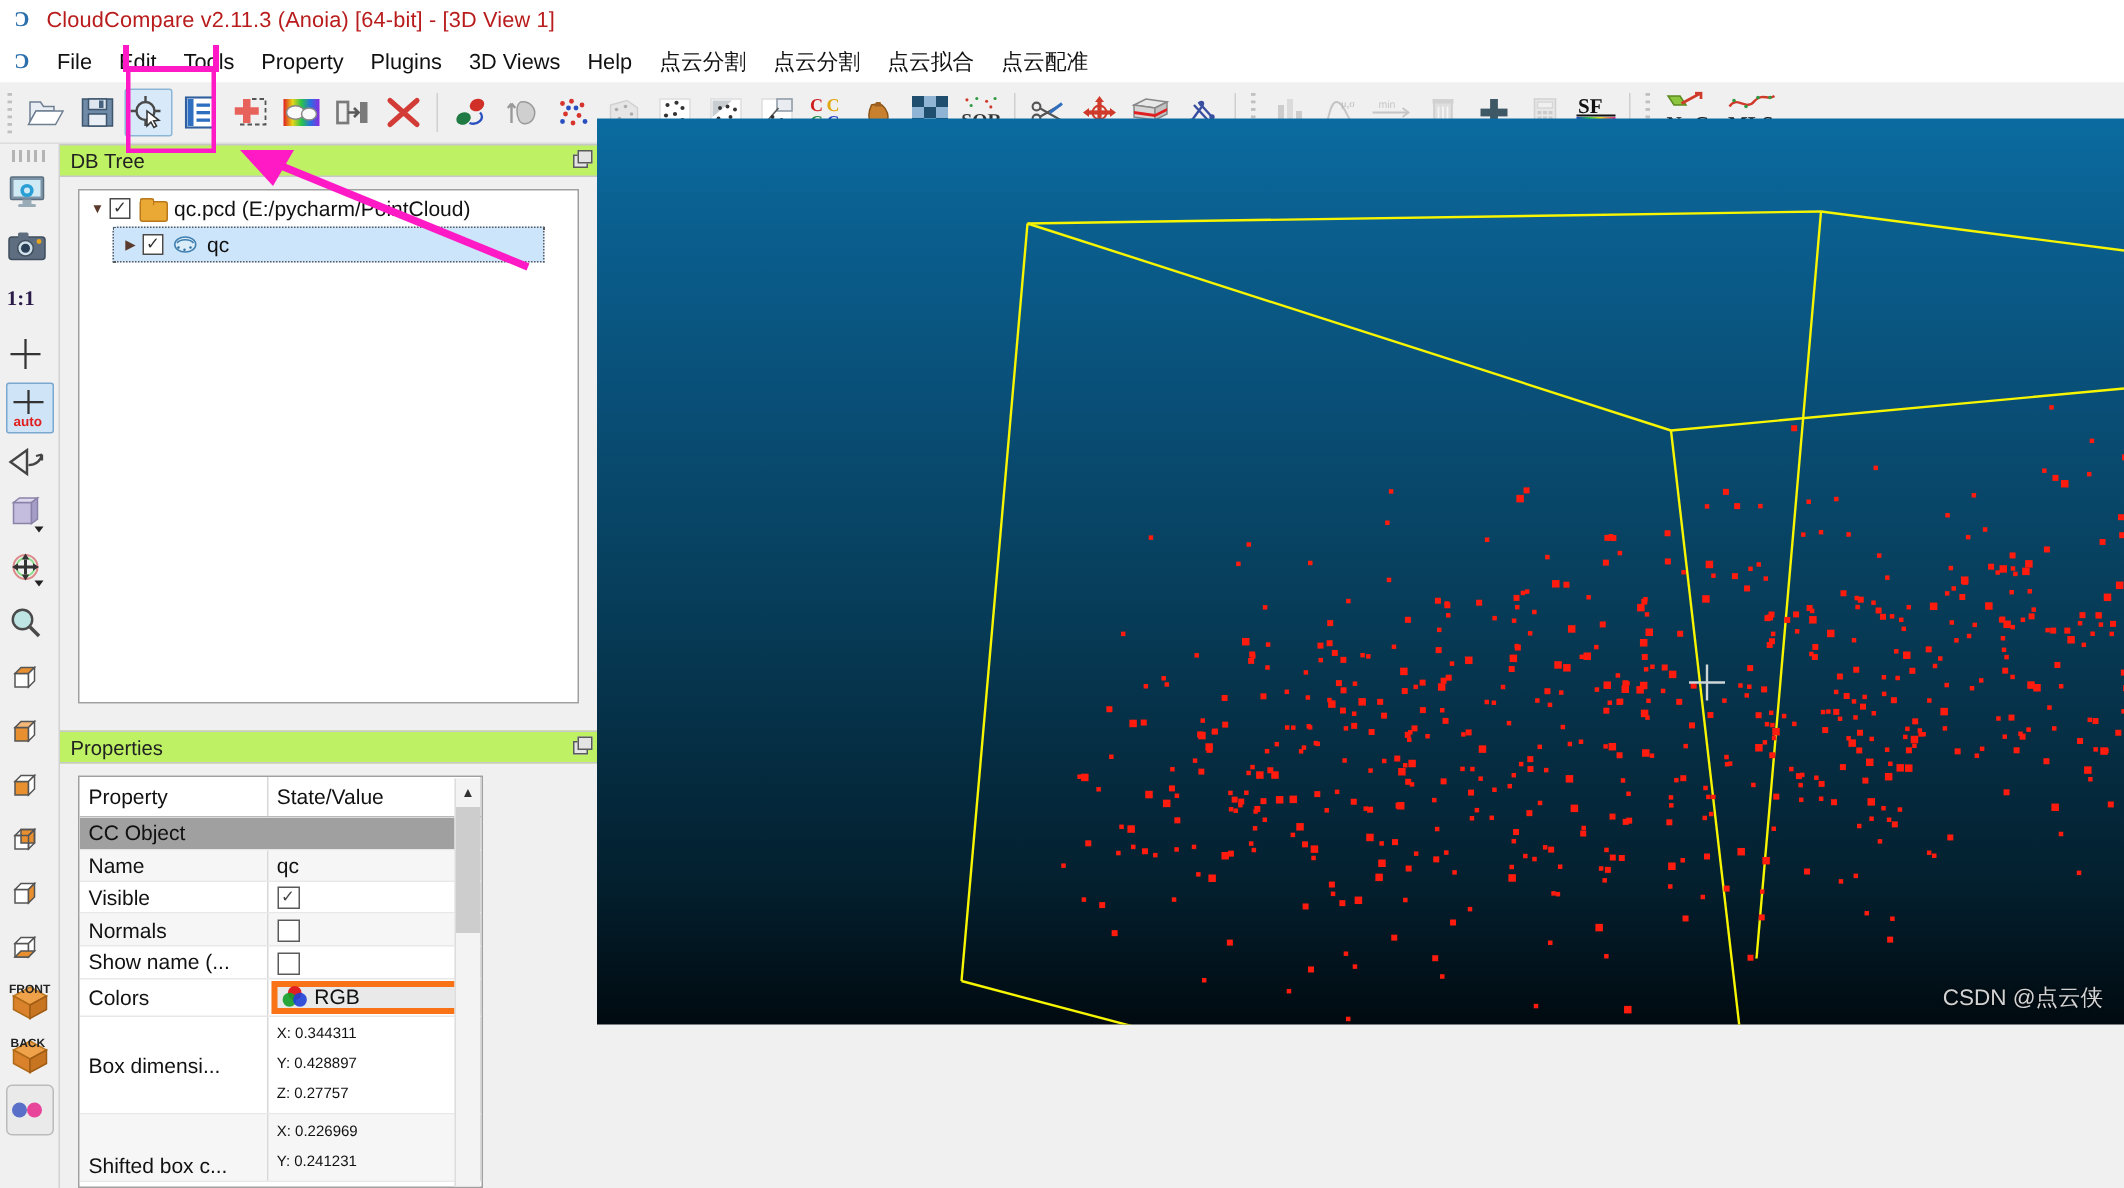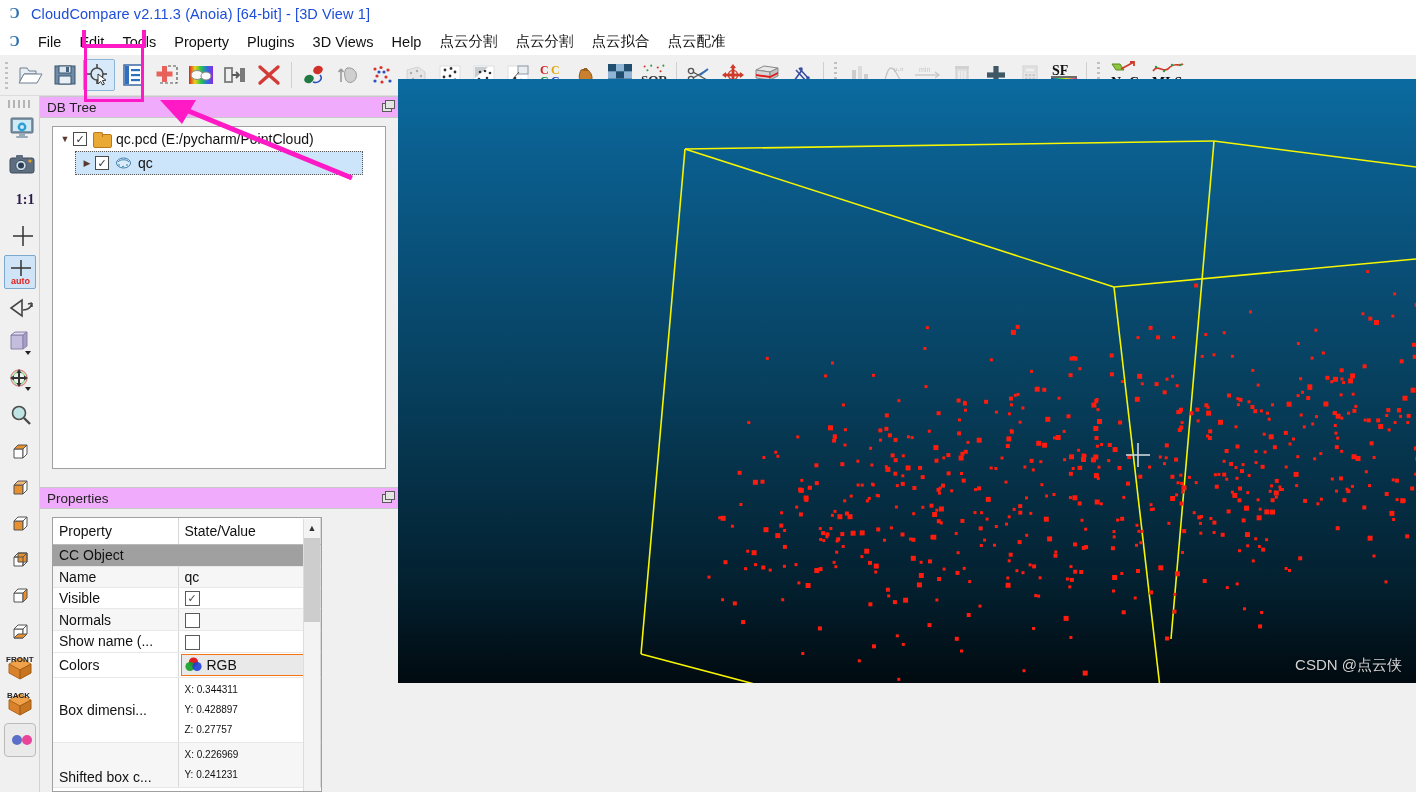--- a/index.html
+++ b/index.html
@@ -17,21 +17,21 @@
 
   
   .titlebar {
     position: absolute; left: 0; top: 0; width: 1416px; height: 28px;
     background: #ffffff;
     display: flex; align-items: center;
     padding-left: 6px;
     border-bottom: 1px solid #ffffff;
   }
   .title-text {
-    font-size: 14.5px; color: #1d4ed8;
+    font-size: 14.5px; color: #b91c1c;
     margin-left: 8px; letter-spacing: 0.1px;
   }
   .app-logo {
     width: 17px; height: 17px;
     display: flex; align-items: center; justify-content: center;
     font-size: 14px; font-weight: bold; color: #2c6fad;
     font-family: "Liberation Serif", serif;
   }
 
   
@@ -93,31 +93,31 @@
     overflow: hidden;
     border-right: 1px solid #d2d2d2;
   }
   .lt-grip {
     width: 24px; height: 8px;
     background-image: repeating-linear-gradient(to right, #b4b4b4 0 2px, transparent 2px 5px);
     margin-bottom: 3px;
   }
   .lt-btn {
     width: 32px; height: 34px;
-    display: flex; align-items: center; justify-content: flex-end;
+    display: flex; align-items: center; justify-content: flex-start;
     border: 1px solid transparent; border-radius: 2px;
     margin-bottom: 2px; position: relative;
     flex: 0 0 auto;
   }
   .lt-btn.active { background: #cfe4f7; border: 1px solid #7aa8cf; }
 
   
   .panel-title {
     height: 22px;
-    background: #f0abfc;
+    background: #bef264;
     border-top: 1px solid #c8c8c8;
     border-bottom: 1px solid #c8c8c8;
     display: flex; align-items: center; justify-content: space-between;
     padding: 0 4px 0 7px;
     font-size: 13.5px; color: #222;
   }
   .float-btn {
     width: 15px; height: 14px;
     position: relative;
   }
@@ -198,22 +198,22 @@
     border-right: none; height: 22px; padding-left: 6px;
   }
   .alt { background: #f6f6f6; }
   .pcb {
     display: inline-block; width: 15px; height: 15px;
     border: 1.3px solid #5a5a5a; background: #fff;
     text-align: center; line-height: 13px; font-size: 11px; color: #444;
     vertical-align: middle;
   }
   .combo {
-    display: flex; align-items: center; height: 22px;
-    background: #e9e9e9; border: 1px solid #f97316;
+    display: flex; align-items: flex-end; height: 22px;
+    background: #e9e9e9; border: 4px solid #f97316;
     padding: 0 2px 0 3px; font-size: 14px; position: relative;
     margin: 1px 0;
   }
   .combo .chev { margin-left: auto; font-size: 10px; color:#444; padding-right:4px;}
   .rgb-ico { width: 17px; height: 15px; margin-right: 5px; flex:0 0 auto;}
   .triline { line-height: 20px; font-size: 10px; }
 
   .props-scroll {
     position: absolute; right: 1px; top: 1px; width: 17px; height: 273px;
     background: #f3f3f3; border-left: 1px solid #ddd;

